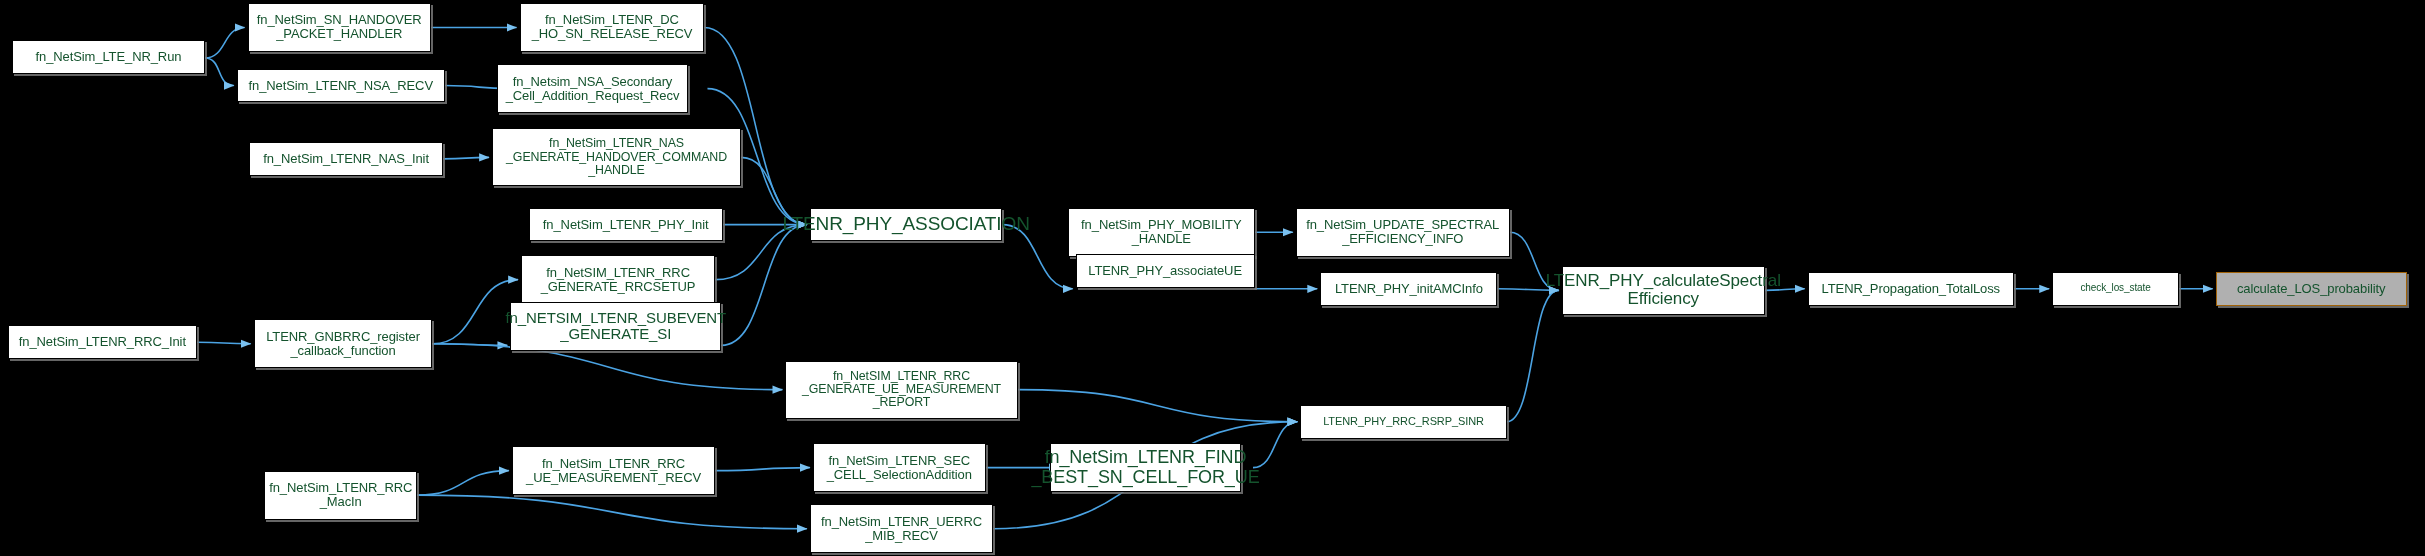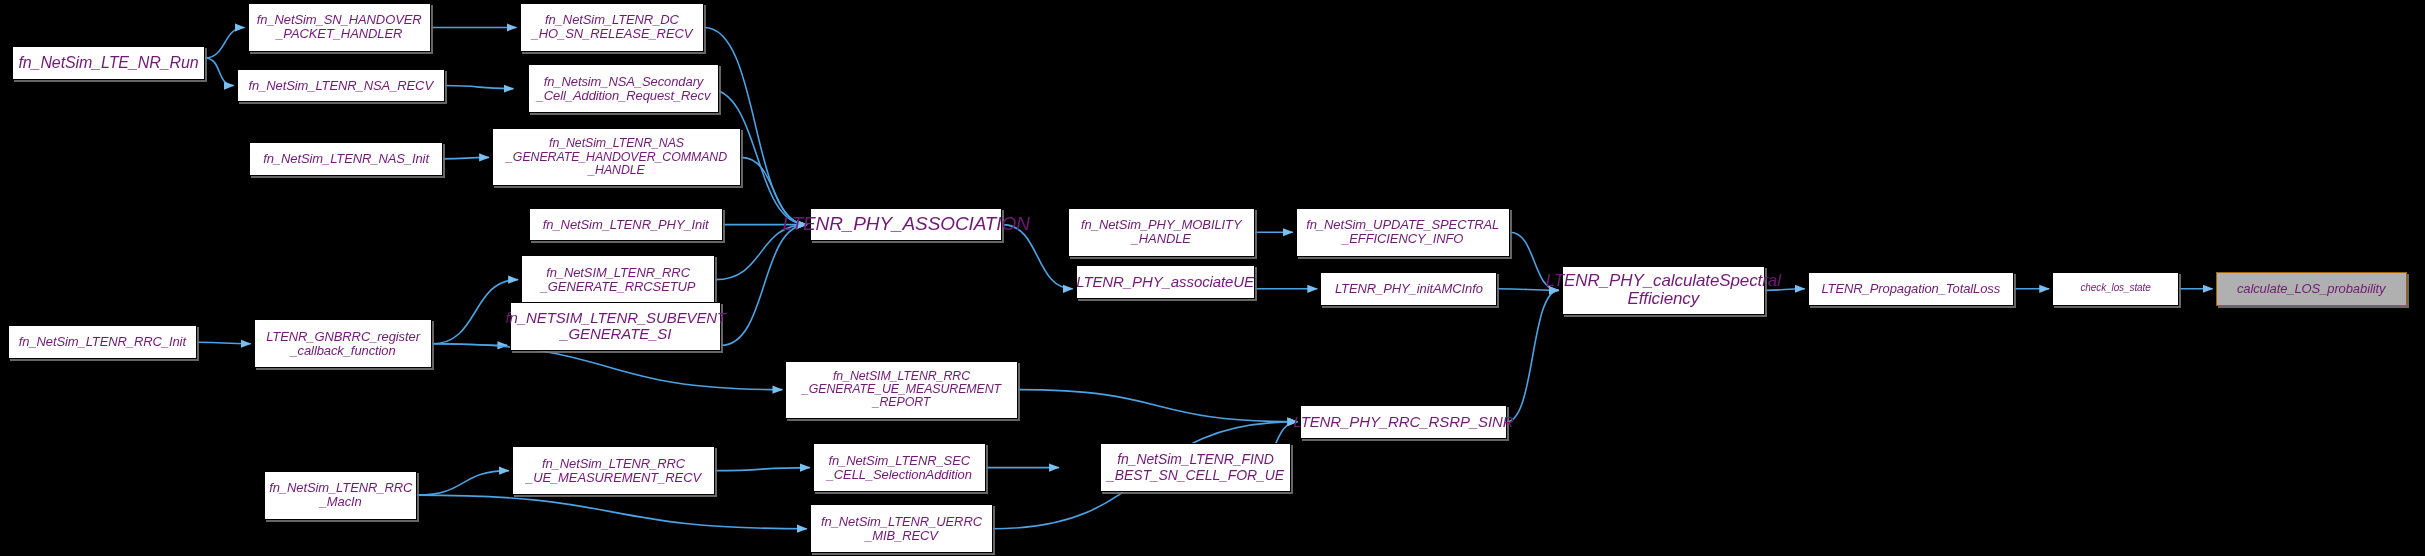--- a/index.html
+++ b/index.html
@@ -12,31 +12,30 @@
     font-family:"Liberation Sans", sans-serif;
     overflow:hidden;
   }
   #edges{position:absolute;left:0;top:0;width:2425px;height:556px;}
   .node{
     position:absolute;
     box-sizing:border-box;
     background:#ffffff;
     border:1px solid #000000;
     box-shadow:2px 2px 0 rgba(120,120,120,0.85);
-    color:#701a75;
+    color:#14532d;
     display:flex;
     align-items:center;
     justify-content:center;
     text-align:center;
     line-height:1.08;
     font-size:12.5px;
     letter-spacing:-0.1px;
     white-space:pre-line;
     padding:1px 4px;
-    font-style:italic;
   }
   .node.current{
     background:#b0b0b0;
     border:1px solid #a16207;
   }
 </style>
 </head>
 <body>
 
 <div id="graph">
@@ -74,60 +73,60 @@
         <path d="M 1017.6748582230624,389.6502835538752 C 1171.502961562697,389.6502835538752 1143.5342155009453,421.7391304347826 1297.3623188405797,421.7391304347826" fill="none" stroke="#4ba3e3" stroke-width="1.6" marker-end="url(#arrowhead)"></path>
         <path d="M 417.1550094517959,495.0850661625709 C 467.61118462507875,495.0850661625709 458.4373345935728,470.6364209199748 508.8935097668557,470.6364209199748" fill="none" stroke="#4ba3e3" stroke-width="1.6" marker-end="url(#arrowhead)"></path>
         <path d="M 417.1550094517959,495.0850661625709 C 631.4935097668557,495.0850661625709 592.5228733459357,528.7019533711405 806.8613736609956,528.7019533711405" fill="none" stroke="#4ba3e3" stroke-width="1.6" marker-end="url(#arrowhead)"></path>
         <path d="M 715.1228733459357,470.6364209199748 C 767.2598928796472,470.6364209199748 757.7804347826086,467.5803402646503 809.9174543163201,467.5803402646503" fill="none" stroke="#4ba3e3" stroke-width="1.6" marker-end="url(#arrowhead)"></path>
         <path d="M 985.586011342155,467.5803402646503 C 1025.957120352867,467.5803402646503 1018.6169187145557,467.5803402646503 1058.9880277252678,467.5803402646503" fill="none" stroke="#4ba3e3" stroke-width="1.6" marker-end="url(#arrowhead)"></path>
         <path d="M 1252.9930686830498,467.5803402646503 C 1277.3961562696913,467.5803402646503 1272.9592312539382,421.7391304347826 1297.3623188405797,421.7391304347826" fill="none" stroke="#4ba3e3" stroke-width="1.6" marker-end="url(#arrowhead)"></path>
         <path d="M 993.2262129804662,528.7019533711405 C 1160.5010712035287,528.7019533711405 1130.0874606175173,421.7391304347826 1297.3623188405797,421.7391304347826" fill="none" stroke="#4ba3e3" stroke-width="1.6" marker-end="url(#arrowhead)"></path>
       </g>
   </svg>
   <div id="node-layer">
-      <div class="node" style="left: 12.2243px; top: 46px; width: 192.533px; height: 33.6169px; font-size: 16px;">fn_NetSim_LTE_NR_Run</div>
+      <div class="node" style="left: 12.2243px; top: 40px; width: 192.533px; height: 33.6169px; font-size: 13px;">fn_NetSim_LTE_NR_Run</div>
       <div class="node" style="left: 247.543px; top: 3.05608px; width: 183.365px; height: 48.8973px; font-size: 13px;">fn_NetSim_SN_HANDOVER
 _PACKET_HANDLER</div>
       <div class="node" style="left: 236.846px; top: 68.7618px; width: 207.813px; height: 33.6169px; font-size: 13px;">fn_NetSim_LTENR_NSA_RECV</div>
       <div class="node" style="left: 519.534px; top: 3.05608px; width: 184.893px; height: 48.8973px; font-size: 13px;">fn_NetSim_LTENR_DC
 _HO_SN_RELEASE_RECV</div>
-      <div class="node" style="left: 528px; top: 64.1777px; width: 191.005px; height: 48.8973px; font-size: 13px;">fn_Netsim_NSA_Secondary
+      <div class="node" style="left: 497px; top: 64.1777px; width: 191.005px; height: 48.8973px; font-size: 13px;">fn_Netsim_NSA_Secondary
 _Cell_Addition_Request_Recv</div>
       <div class="node" style="left: 249.071px; top: 142.108px; width: 194.061px; height: 33.6169px; font-size: 13px;">fn_NetSim_LTENR_NAS_Init</div>
       <div class="node" style="left: 492.029px; top: 128.355px; width: 249.071px; height: 58.0655px; font-size: 12.4px;">fn_NetSim_LTENR_NAS
 _GENERATE_HANDOVER_COMMAND
 _HANDLE</div>
       <div class="node" style="left: 528.702px; top: 207.813px; width: 194.061px; height: 33.6169px; font-size: 13px;">fn_NetSim_LTENR_PHY_Init</div>
       <div class="node" style="left: 809.861px; top: 207.813px; width: 192.533px; height: 33.6169px; font-size: 19px;">LTENR_PHY_ASSOCIATION</div>
       <div class="node" style="left: 1068.1px; top: 207.813px; width: 186.421px; height: 48.8973px; font-size: 13px;">fn_NetSim_PHY_MOBILITY
 _HANDLE</div>
       <div class="node" style="left: 1295.78px; top: 207.813px; width: 213.926px; height: 48.8973px; font-size: 13px;">fn_NetSim_UPDATE_SPECTRAL
 _EFFICIENCY_INFO</div>
-      <div class="node" style="left: 1075.74px; top: 265px; width: 178.781px; height: 33.6169px; font-size: 15px;">LTENR_PHY_associateUE</div>
+      <div class="node" style="left: 1075.74px; top: 254px; width: 178.781px; height: 33.6169px; font-size: 13px;">LTENR_PHY_associateUE</div>
       <div class="node" style="left: 1320.23px; top: 271.991px; width: 177.253px; height: 33.6169px; font-size: 13px;">LTENR_PHY_initAMCInfo</div>
       <div class="node" style="left: 1561.66px; top: 265.879px; width: 203.229px; height: 48.8973px; font-size: 17px;">LTENR_PHY_calculateSpectral
 Efficiency</div>
       <div class="node" style="left: 1807.67px; top: 271.991px; width: 206.285px; height: 33.6169px; font-size: 13px;">LTENR_Propagation_TotalLoss</div>
       <div class="node" style="left: 2052.16px; top: 271.991px; width: 126.827px; height: 33.6169px; font-size: 10px;">check_los_state</div>
       <div class="node current" style="left: 2215.66px; top: 271.991px; width: 191.005px; height: 33.6169px; font-size: 13px;">calculate_LOS_probability</div>
       <div class="node" style="left: 7.6402px; top: 325.473px; width: 189.477px; height: 33.6169px; font-size: 13px;">fn_NetSim_LTENR_RRC_Init</div>
       <div class="node" style="left: 253.655px; top: 319.36px; width: 178.781px; height: 48.8973px; font-size: 13px;">LTENR_GNBRRC_register
 _callback_function</div>
       <div class="node" style="left: 521.062px; top: 255.183px; width: 194.061px; height: 48.8973px; font-size: 13px;">fn_NetSIM_LTENR_RRC
 _GENERATE_RRCSETUP</div>
       <div class="node" style="left: 510.365px; top: 302px; width: 210.87px; height: 48.8973px; font-size: 15px;">fn_NETSIM_LTENR_SUBEVENT
 _GENERATE_SI</div>
       <div class="node" style="left: 785.413px; top: 360.618px; width: 232.262px; height: 58.0655px; font-size: 12.4px;">fn_NetSIM_LTENR_RRC
 _GENERATE_UE_MEASUREMENT
 _REPORT</div>
-      <div class="node" style="left: 1300.36px; top: 404.931px; width: 206.285px; height: 33.6169px; font-size: 15px;">LTENR_PHY_RRC_RSRP_SINR</div>
+      <div class="node" style="left: 1300.36px; top: 404.931px; width: 206.285px; height: 33.6169px; font-size: 11px;">LTENR_PHY_RRC_RSRP_SINR</div>
       <div class="node" style="left: 264.351px; top: 470.636px; width: 152.804px; height: 48.8973px; font-size: 13px;">fn_NetSim_LTENR_RRC
 _MacIn</div>
       <div class="node" style="left: 511.894px; top: 446.188px; width: 203.229px; height: 48.8973px; font-size: 13px;">fn_NetSim_LTENR_RRC
 _UE_MEASUREMENT_RECV</div>
       <div class="node" style="left: 812.917px; top: 443.132px; width: 172.669px; height: 48.8973px; font-size: 13px;">fn_NetSim_LTENR_SEC
 _CELL_SelectionAddition</div>
-      <div class="node" style="left: 1100px; top: 443.132px; width: 191.005px; height: 48.8973px; font-size: 14px;">fn_NetSim_LTENR_FIND
+      <div class="node" style="left: 1050px; top: 443.132px; width: 191.005px; height: 48.8973px; font-size: 18px;">fn_NetSim_LTENR_FIND
 _BEST_SN_CELL_FOR_UE</div>
       <div class="node" style="left: 809.861px; top: 504.253px; width: 183.365px; height: 48.8973px; font-size: 13px;">fn_NetSim_LTENR_UERRC
 _MIB_RECV</div>
     </div>
 </div>
 
 </body></html>

